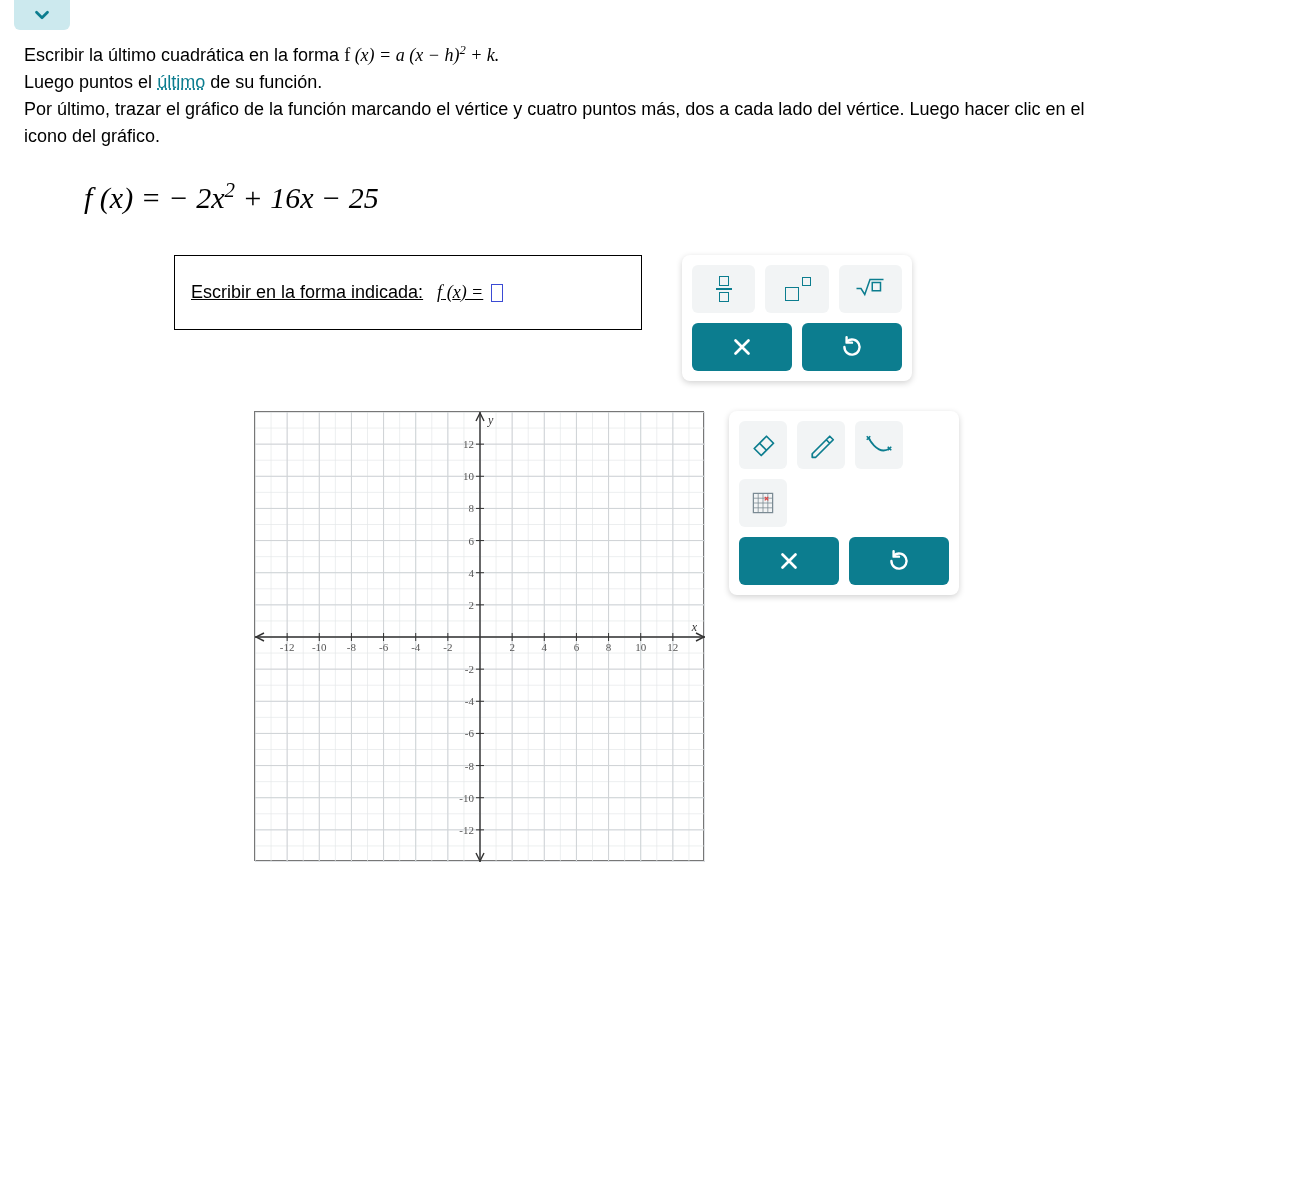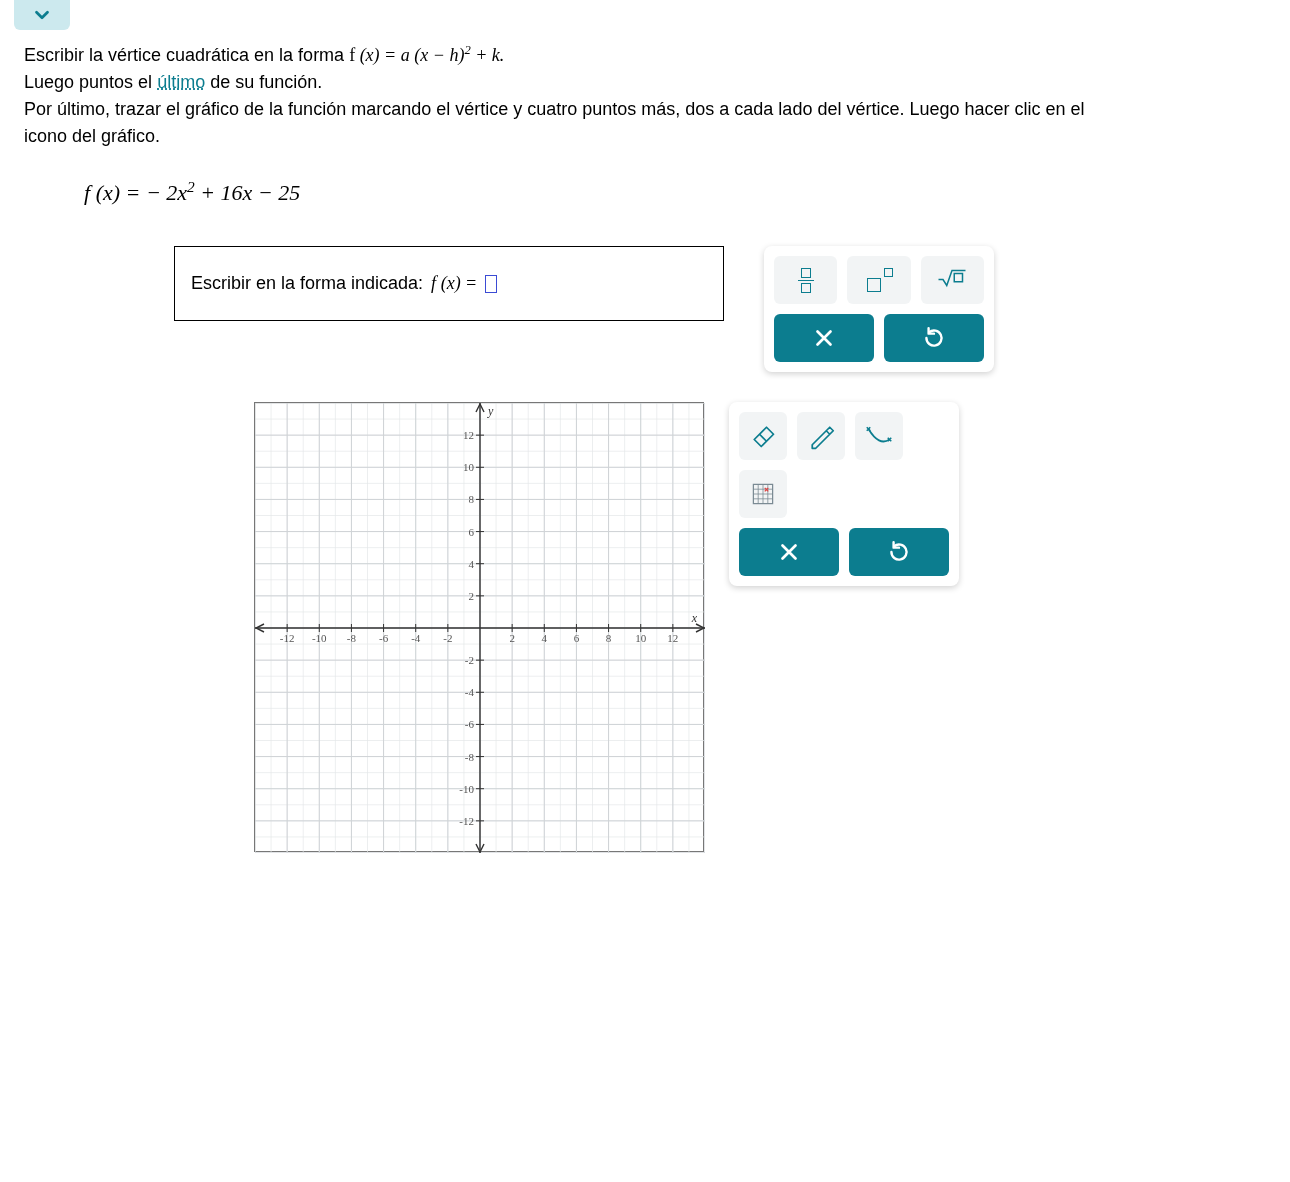--- a/index.html
+++ b/index.html
@@ -31,34 +31,35 @@
   .instructions .link {
     color: #0c7d8f;
     text-decoration: underline dotted;
     cursor: pointer;
   }
   .math { font-family: 'Times New Roman', Times, serif; font-style: italic; }
   .math .up { font-style: normal; }
   .equation-block {
     font-family: 'Times New Roman', Times, serif;
     font-style: italic;
-    font-size: 22px;
+    font-size: 30px;
     margin: 28px 0 40px 60px;
   }
   .equation-block sup, .instructions sup { font-size: 0.7em; }
 
   .work-row {
     display: flex;
     gap: 40px;
     align-items: flex-start;
     margin-left: 150px;
   }
   .answer-box {
     border: 1.5px solid #000;
-    width: 550px;
+    width: 468px;
+    text-decoration: underline;
   }
   .answer-box .row {
     padding: 26px 16px;
     display: flex;
     align-items: center;
     gap: 8px;
     font-size: 18px;
   }
   .answer-box .row + .row { border-top: 1.5px solid #000; }
   .mini-input {
@@ -157,37 +158,37 @@
 
 
 <div class="collapse-tab">
   <svg viewBox="0 0 24 24">
       <path d="M6 9l6 6 6-6" fill="none" stroke="#0c7d8f" stroke-width="3" stroke-linecap="round" stroke-linejoin="round"></path>
     </svg>
 </div>
 
 <div class="content">
   <div class="instructions">
-    <span>Escribir la vértice cuadrática en la forma </span>
+    <span>Escribir la último cuadrática en la forma </span>
     <span class="math"><span class="up">f</span> (x) = a (x − h)<sup>2</sup> + k.</span>
     <br>
     <span>Luego puntos el </span><span class="link">último</span><span> de su función.</span>
     <br>
     <span>Por último, trazar el gráfico de la función marcando el vértice y cuatro puntos más, dos a cada lado del vértice. Luego hacer clic en el icono del gráfico.</span>
   </div>
 
   <div class="equation-block">
     <span class="up" style="font-style:italic">f</span> (x) = − 2x<sup>2</sup> + 16x − 25
   </div>
 
   <div class="work-row">
     <div class="answer-box">
       <div class="row">
         <span>Escribir  en  la  forma  indicada:</span>
-        <span class="math" style=""><span style="font-style:italic">f</span> (<span style="font-style:italic">x</span>) = </span>
+        <span class="math" style="margin-left:6px"><span style="font-style:italic">f</span> (<span style="font-style:italic">x</span>) = </span>
         <span class="mini-input"></span>
       </div>
     </div>
 
     <div class="toolbox">
       <div class="toolbox-row">
         <div class="tool-btn">
           <div class="fraction-icon">
             <div class="sqbox"></div>
             <div class="hline"></div>

